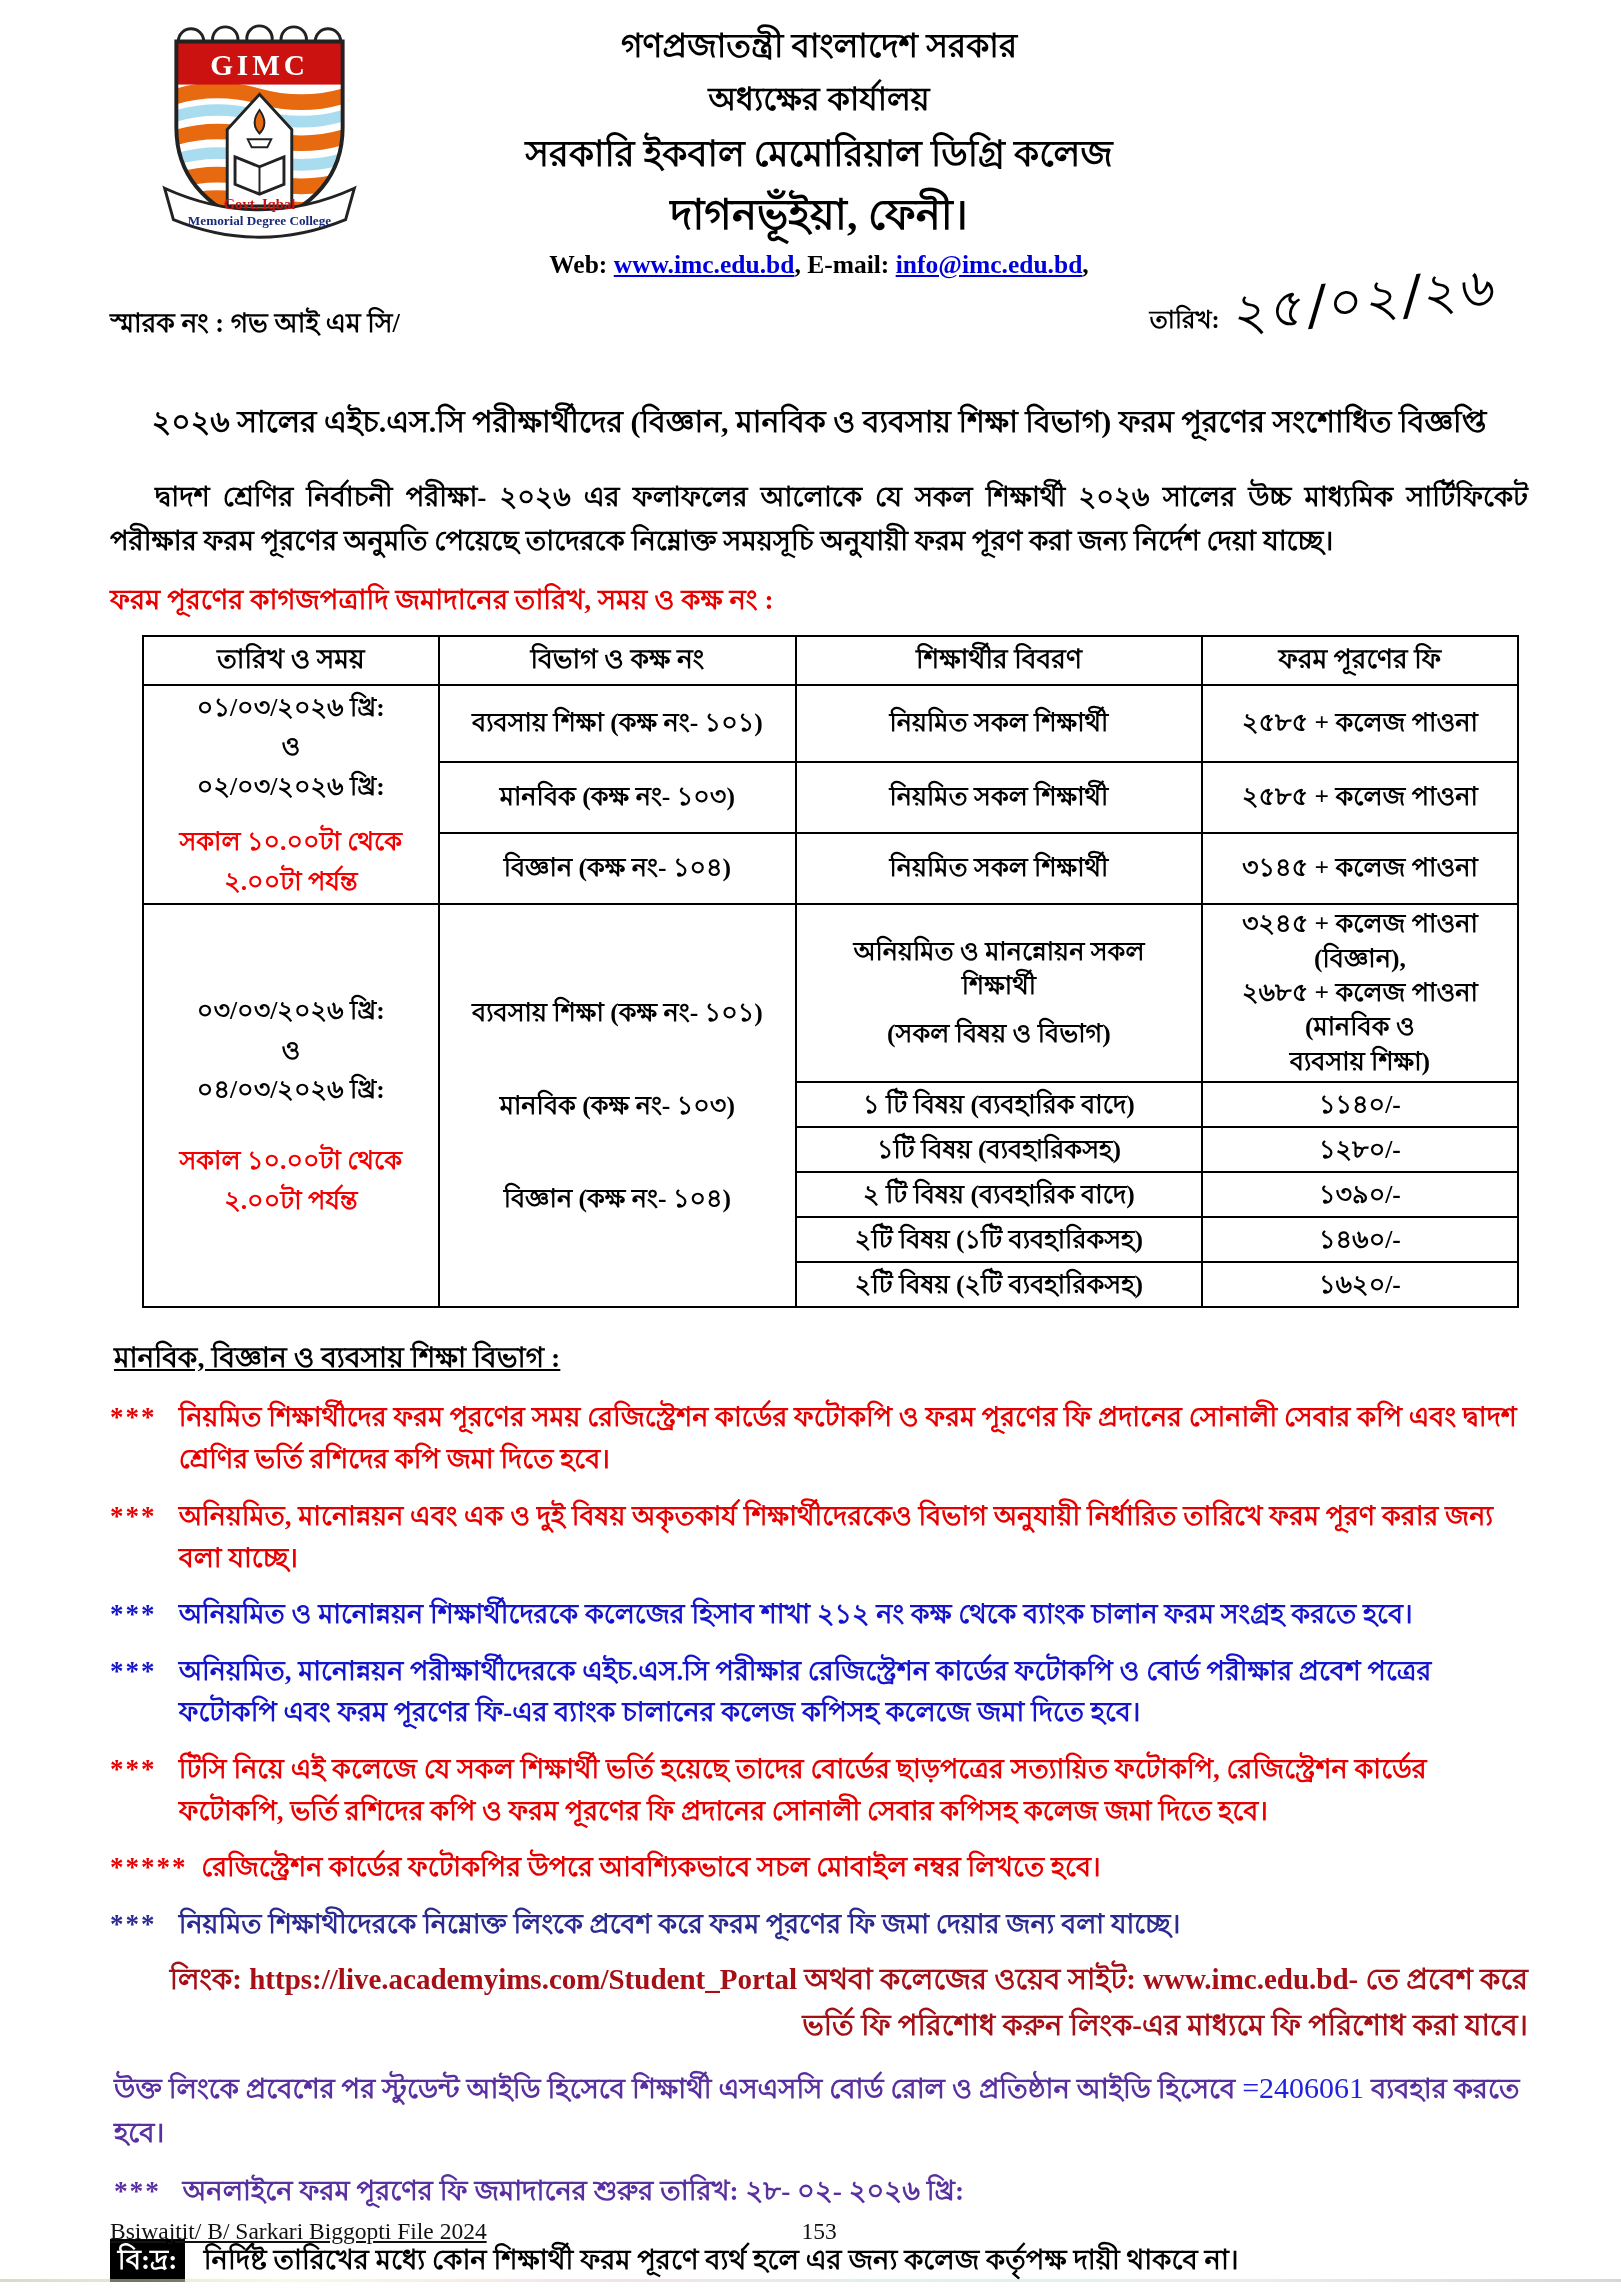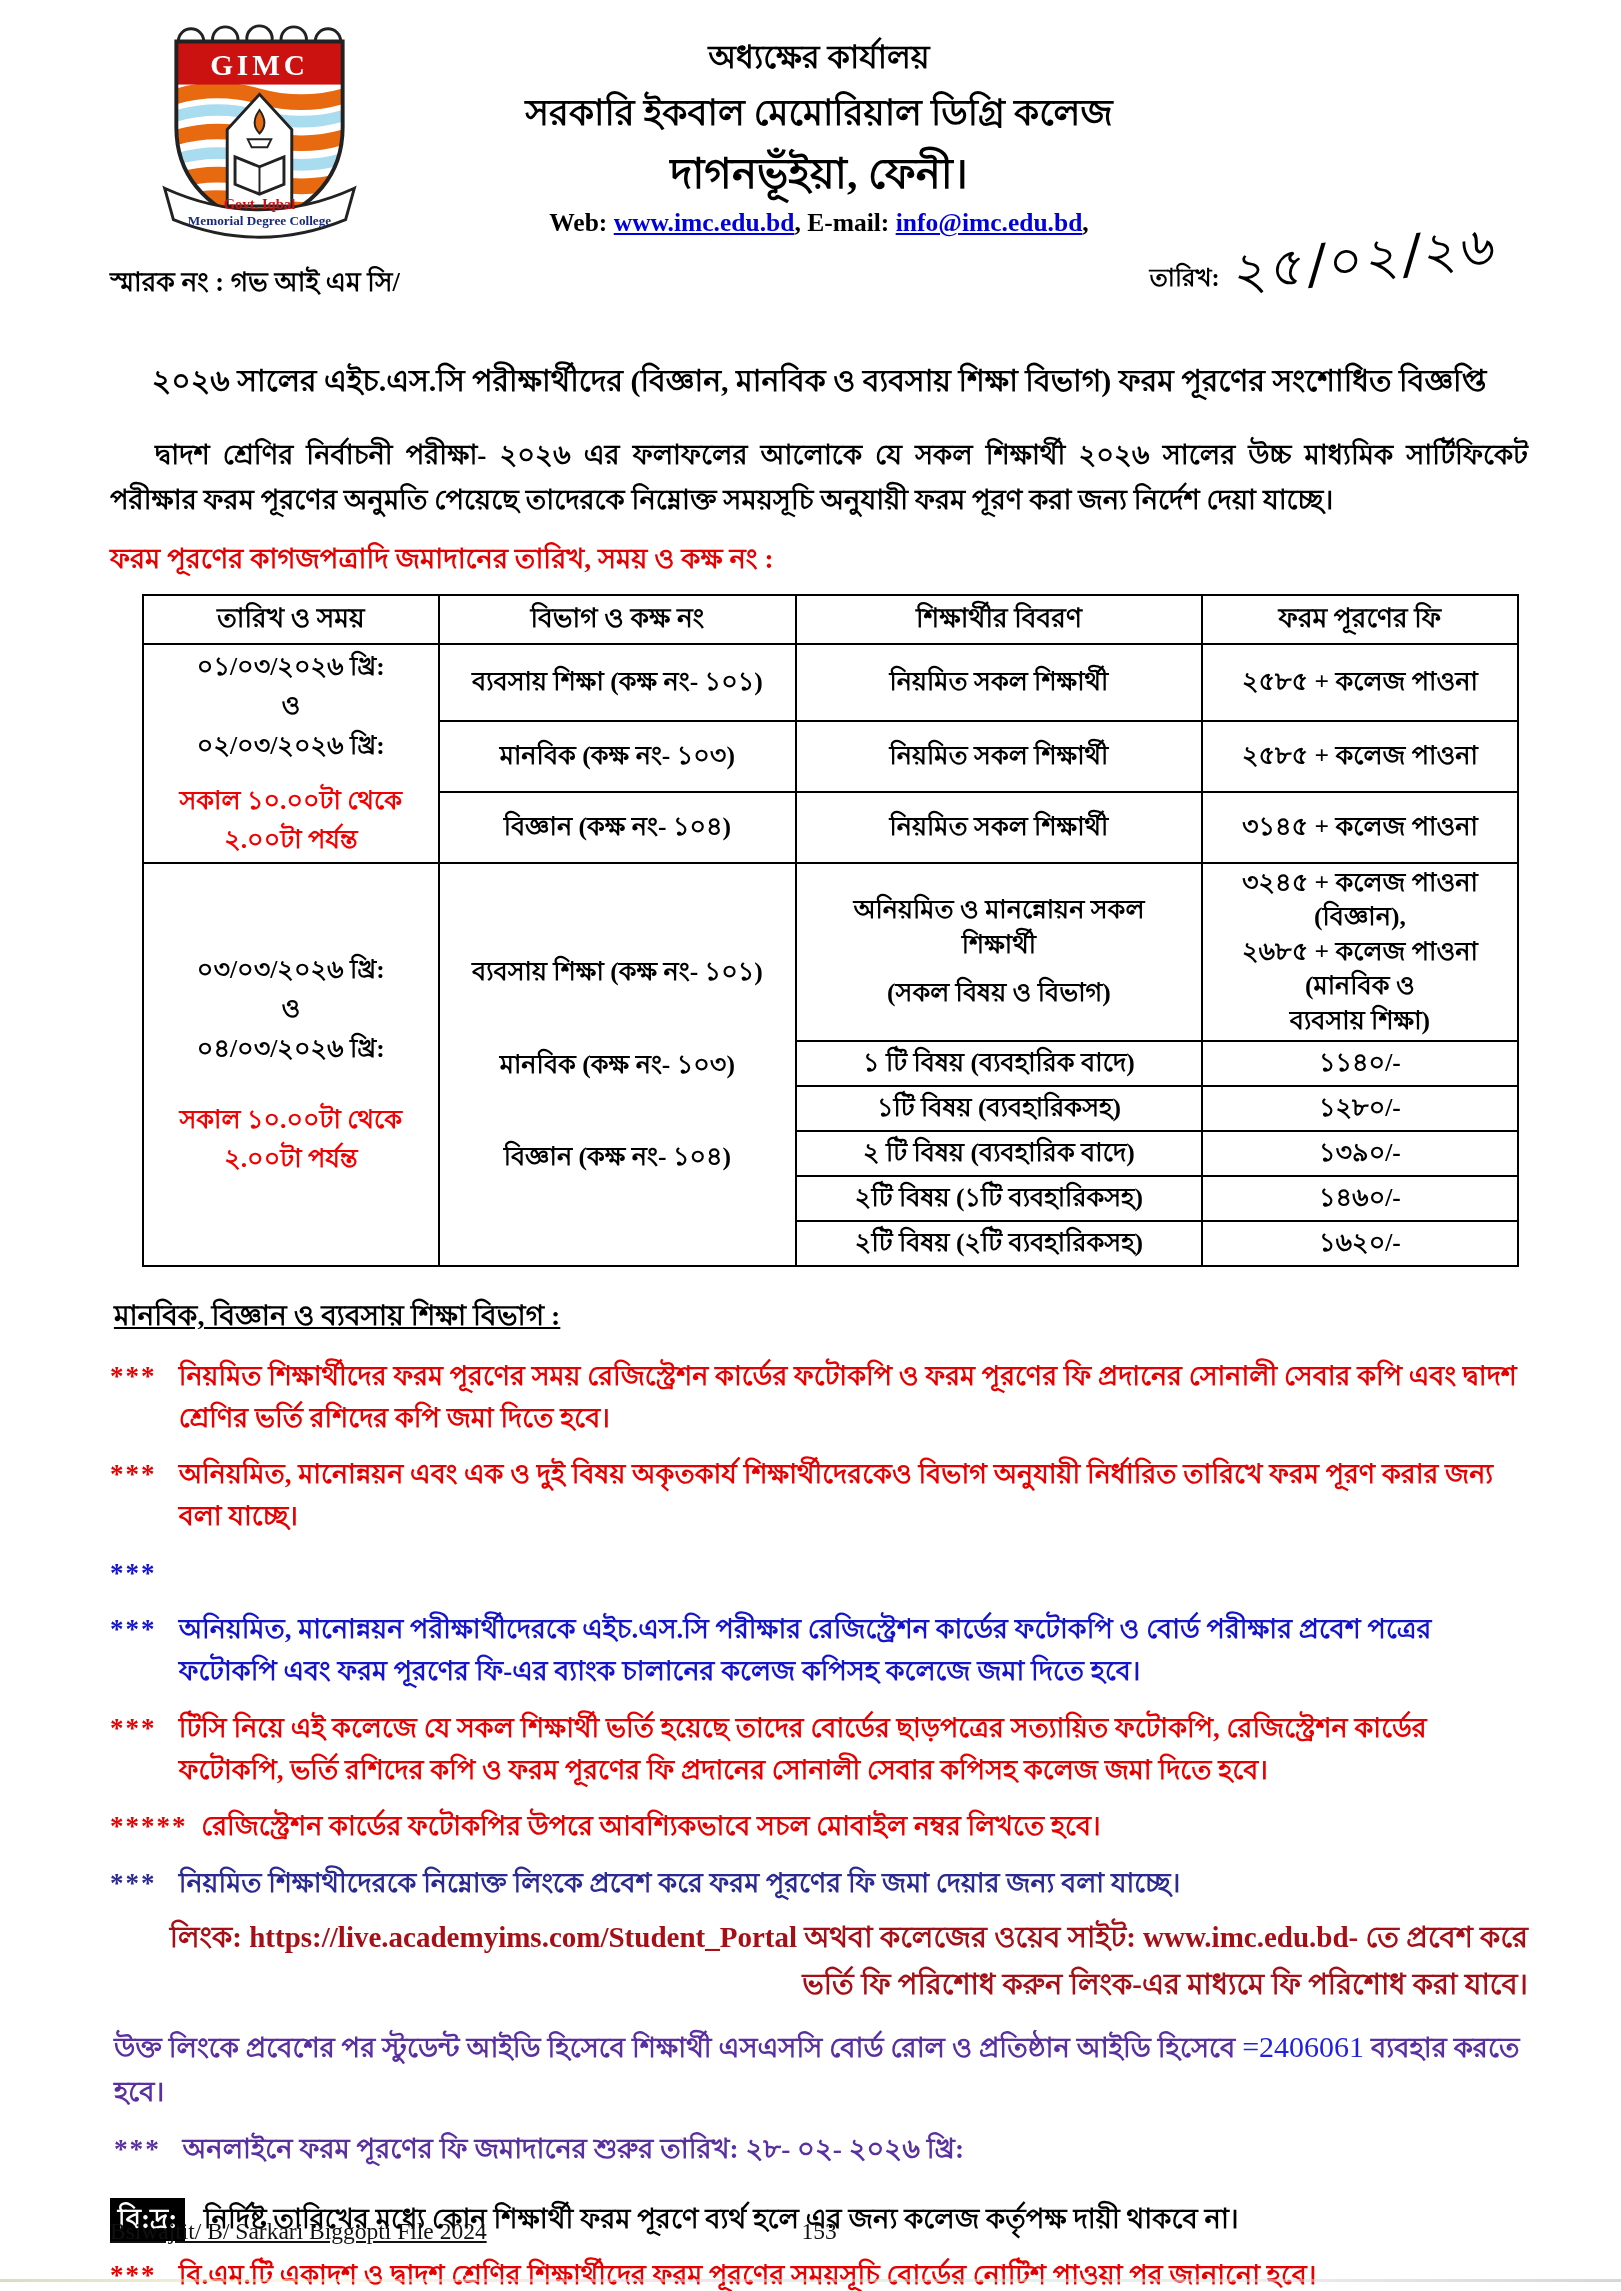--- a/index.html
+++ b/index.html
@@ -108,20 +108,21 @@
         <line x1="115" y1="150" x2="115" y2="178" stroke="#222" stroke-width="2"></line>
       </g>
       <path d="M30,22 h170 v88 q0,72 -85,102 q-85,-30 -85,-102 Z" fill="none" stroke="#222" stroke-width="4"></path>
       <path d="M18,172 q97,44 194,0 l-9,32 q-88,36 -176,0 Z" fill="#fff" stroke="#222" stroke-width="3"></path>
       <text x="115" y="193" text-anchor="middle" font-size="15" font-weight="bold" fill="#cc1111">Govt. Iqbal</text>
       <text x="115" y="210" text-anchor="middle" font-size="13.5" font-weight="bold" fill="#1a2a7a">Memorial Degree College</text>
     </svg>
   </div>
 
   <div class="header-text">
+    <div class="h-govt">গণপ্রজাতন্ত্রী বাংলাদেশ সরকার</div>
     <div class="h-office">অধ্যক্ষের কার্যালয়</div>
     <div class="h-college">সরকারি ইকবাল মেমোরিয়াল ডিগ্রি কলেজ</div>
     <div class="h-address">দাগনভূঁইয়া, ফেনী।</div>
     <div class="h-web">
       <span>Web:</span>
       <a>www.imc.edu.bd</a><span>, E-mail:</span>
       <a>info@imc.edu.bd</a><span>,</span>
     </div>
   </div>
 
@@ -230,20 +231,21 @@
   <div class="note red">
     <span class="marker">***</span>
     <span>নিয়মিত শিক্ষার্থীদের ফরম পূরণের সময় রেজিস্ট্রেশন কার্ডের ফটোকপি ও ফরম পূরণের ফি প্রদানের সোনালী সেবার কপি এবং দ্বাদশ শ্রেণির ভর্তি রশিদের কপি জমা দিতে হবে।</span>
   </div>
   <div class="note red">
     <span class="marker">***</span>
     <span>অনিয়মিত, মানোন্নয়ন এবং এক ও দুই বিষয় অকৃতকার্য শিক্ষার্থীদেরকেও বিভাগ অনুযায়ী নির্ধারিত তারিখে ফরম পূরণ করার জন্য বলা যাচ্ছে।</span>
   </div>
   <div class="note blue">
     <span class="marker">***</span>
+    <span>অনিয়মিত ও মানোন্নয়ন শিক্ষার্থীদেরকে কলেজের হিসাব শাখা ২১২ নং কক্ষ থেকে ব্যাংক চালান ফরম সংগ্রহ করতে হবে।</span>
   </div>
   <div class="note blue">
     <span class="marker">***</span>
     <span>অনিয়মিত, মানোন্নয়ন পরীক্ষার্থীদেরকে এইচ.এস.সি পরীক্ষার রেজিস্ট্রেশন কার্ডের ফটোকপি ও বোর্ড পরীক্ষার প্রবেশ পত্রের ফটোকপি এবং ফরম পূরণের ফি-এর ব্যাংক চালানের কলেজ কপিসহ কলেজে জমা দিতে হবে।</span>
   </div>
   <div class="note red">
     <span class="marker">***</span>
     <span>টিসি নিয়ে এই কলেজে যে সকল শিক্ষার্থী ভর্তি হয়েছে তাদের বোর্ডের ছাড়পত্রের সত্যায়িত ফটোকপি, রেজিস্ট্রেশন কার্ডের ফটোকপি,  ভর্তি রশিদের কপি ও ফরম পূরণের ফি প্রদানের সোনালী সেবার কপিসহ কলেজ জমা দিতে হবে।</span>
   </div>
   <div class="note red">

